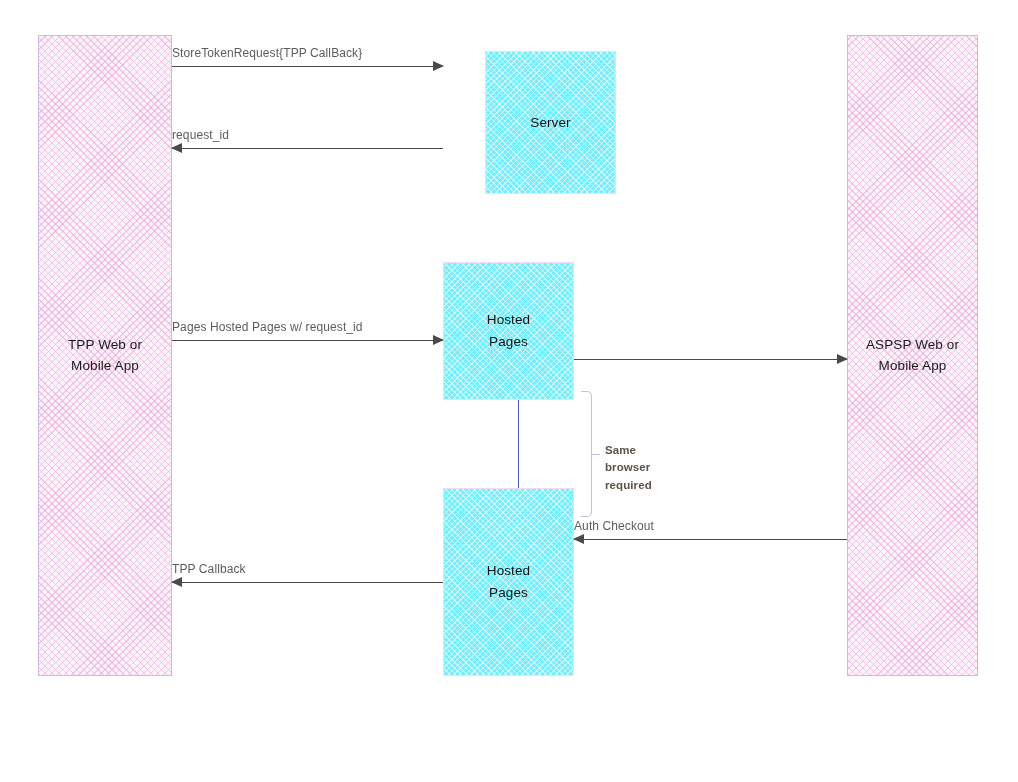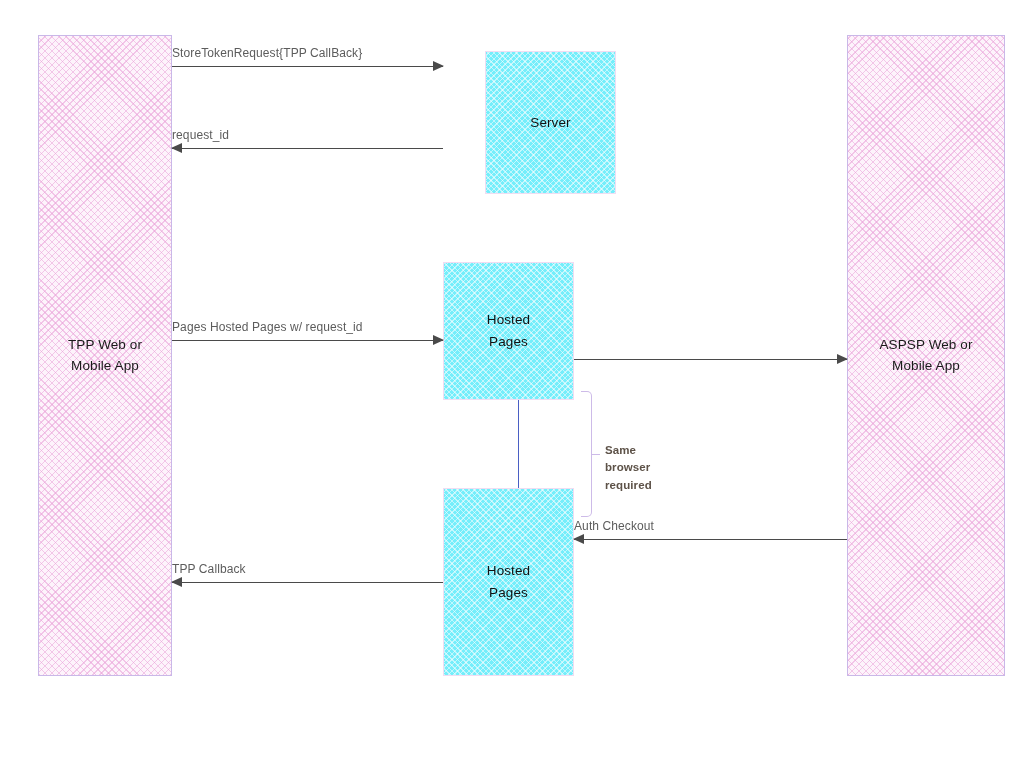--- a/index.html
+++ b/index.html
@@ -150,21 +150,21 @@
 </head>
 <body>
 
 <div id="canvas">
 
   <div class="lifeline" style="left:38px; top:35px; width:134px; height:641px;align-items:center;">
     <div class="label" style="white-space:pre-line">TPP Web or
 Mobile App</div>
   </div>
 
-  <div class="lifeline" style="left:847px; top:35px; width:158px; height:641px;">
+  <div class="lifeline" style="left:847px; top:35px; width:131px; height:641px;">
     <div class="label" style="white-space:pre-line">ASPSP Web or
 Mobile App</div>
   </div>
 
   <div class="procbox" style="left:443px; top:51px; width:131px; height:143px;margin-left:42px;">
     <div class="label" style="white-space:pre-line">Server</div>
   </div>
 
   <div class="procbox" style="left:443px; top:262px; width:131px; height:138px;">
     <div class="label" style="white-space:pre-line">Hosted

